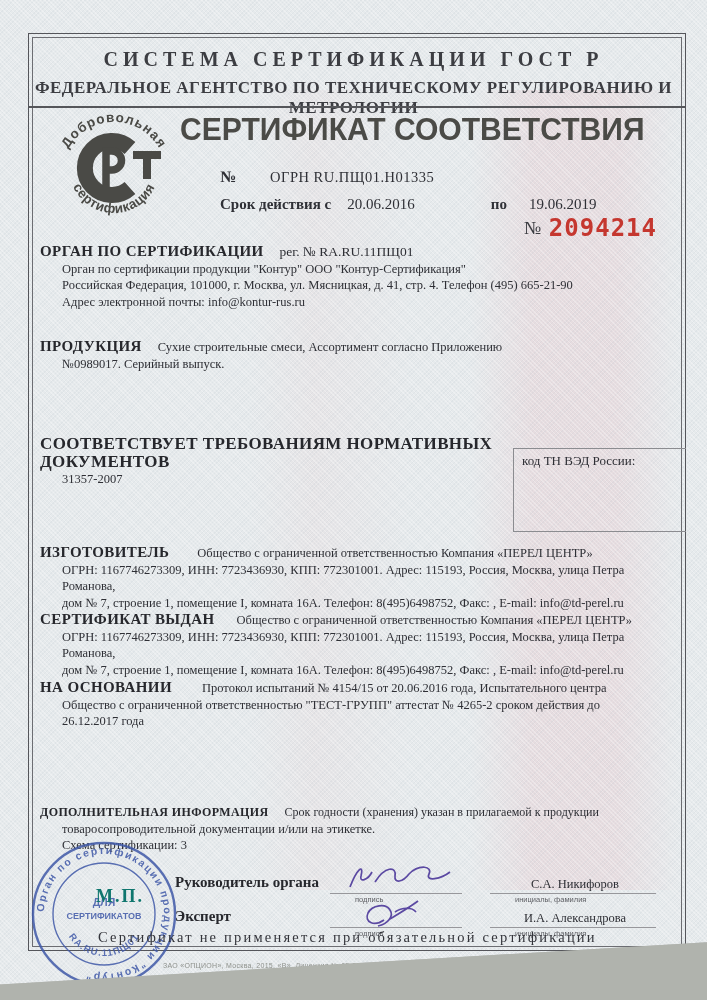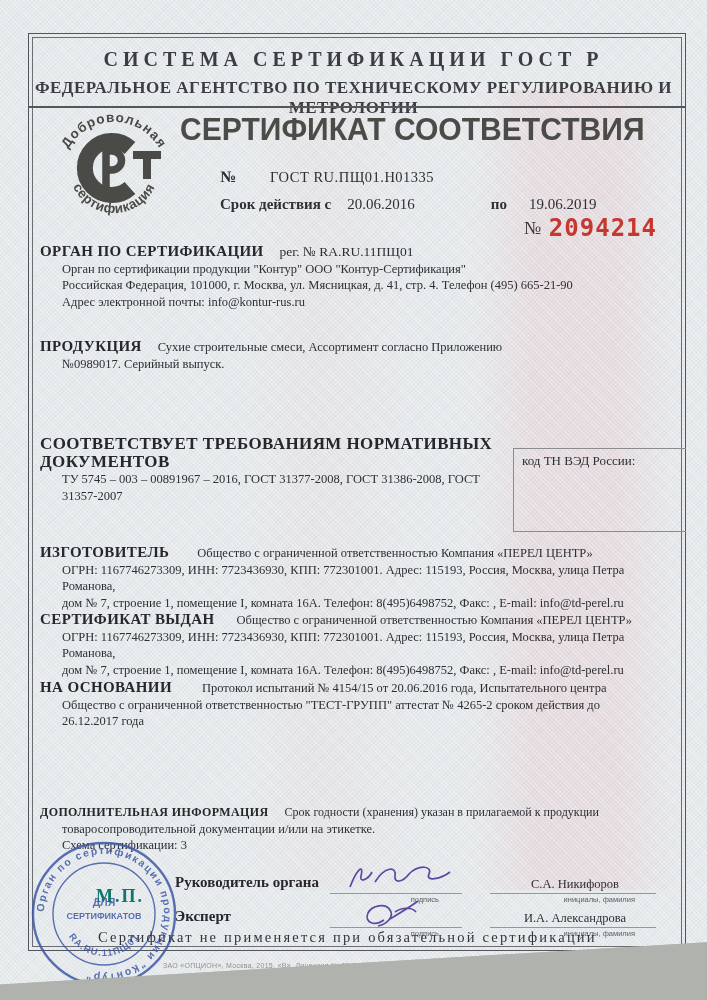--- a/index.html
+++ b/index.html
@@ -54,21 +54,21 @@
   .w-narrow{width:468px;}
   .w-wide{width:612px;}
 
   .codebox{position:absolute;left:513px;width:156px;border:1px solid #8b8c90;border-right:none;
     font-size:13px;color:#2e2f35;padding:4px 8px;}
   .codebox .cb-val{text-align:center;margin-top:6px;font-size:13.5px;letter-spacing:.5px;}
 
   .sig-row{position:absolute;left:175px;font-size:15px;font-weight:bold;color:#26272c;}
   .sig-line{position:absolute;border-bottom:1.2px solid #97979b;height:1px;}
   .cap{position:absolute;font-size:7.5px;font-weight:normal;color:#5d5e63;
-    font-family:"Liberation Sans",sans-serif;text-align:right;}
+    font-family:"Liberation Sans",sans-serif;text-align:left;}
   .sig-name{position:absolute;font-size:12.5px;color:#2e2f35;text-align:center;}
   .sig-svg{position:absolute;}
   .mp{position:absolute;left:96px;top:886px;font-size:18px;font-weight:bold;
     letter-spacing:2px;color:#0f766e;}
 
   .stamp{position:absolute;left:22px;top:832px;opacity:.85;}
   .note{position:absolute;left:98px;top:929px;font-size:14.5px;letter-spacing:2.2px;color:#33343a;}
   .footer{position:absolute;left:0;width:707px;top:962px;text-align:center;
     font-size:7px;letter-spacing:.3px;color:#8e918c;font-family:"Liberation Sans",sans-serif;}
 </style>
@@ -100,21 +100,21 @@
     <g>
       <path d="M 82 38 A 27 27 0 1 0 82 78" fill="none" stroke="#4a4a46" stroke-width="16"></path>
       <path d="M 58 77 L 58 41 L 64 41 A 9.5 9.5 0 0 1 64 60 L 58 60" fill="none" stroke="#4a4a46" stroke-width="7.5"></path>
       <path d="M 85 45 L 113 45 M 99 45 L 99 69" fill="none" stroke="#4a4a46" stroke-width="8"></path>
     </g>
   </svg>
 
   <div class="title">СЕРТИФИКАТ СООТВЕТСТВИЯ</div>
 
   <div class="row-no">
-    <span class="lab">№</span><span class="val">ГОСТ  RU.ПЩ01.Н01335</span>
+    <span class="lab">№</span><span class="val">ОГРН  RU.ПЩ01.Н01335</span>
   </div>
   <div class="row-term">
     <span class="lab">Срок действия с</span><span class="d1">20.06.2016</span><span class="po">по</span><span class="d2">19.06.2019</span>
   </div>
   <div class="row-serial">
     <span class="nsign">№</span><span class="digits">2094214</span>
   </div>
 
   <div class="sec w-wide" style="top:243px">
     <div><span class="lbl">ОРГАН ПО СЕРТИФИКАЦИИ</span><span class="after-lbl" style="font-size:13.5px">рег. № RA.RU.11ПЩ01</span></div>
@@ -123,21 +123,20 @@
     <div class="cont">Адрес электронной почты:  info@kontur-rus.ru</div>
   </div>
 
   <div class="sec w-narrow" style="top:338px">
     <div><span class="lbl">ПРОДУКЦИЯ</span><span class="after-lbl">Сухие строительные смеси, Ассортимент согласно Приложению</span></div>
     <div class="cont">№0989017. Серийный выпуск.</div>
   </div>
 
   <div class="sec w-narrow" style="top:436px">
     <div><span class="lbl" style="font-size:17px">СООТВЕТСТВУЕТ ТРЕБОВАНИЯМ НОРМАТИВНЫХ ДОКУМЕНТОВ</span></div>
-    <div class="cont">ТУ 5745 – 003 – 00891967 – 2016, ГОСТ 31377-2008, ГОСТ 31386-2008, ГОСТ</div>
     <div class="cont">31357-2007</div>
   </div>
   <div class="codebox" style="top:448px;height:74px;">
     <div>код ТН ВЭД России:</div>
   </div>
 
   <div class="sec w-wide" style="top:544px">
     <div><span class="lbl">ИЗГОТОВИТЕЛЬ</span><span class="after-lbl" style="margin-left:28px">Общество с ограниченной ответственностью Компания «ПЕРЕЛ ЦЕНТР»</span></div>
     <div class="cont">ОГРН: 1167746273309, ИНН: 7723436930, КПП: 772301001. Адрес: 115193, Россия, Москва, улица Петра Романова,</div>
     <div class="cont">дом № 7, строение 1, помещение I, комната 16А. Телефон: 8(495)6498752, Факс: , E-mail: info@td-perel.ru</div>

